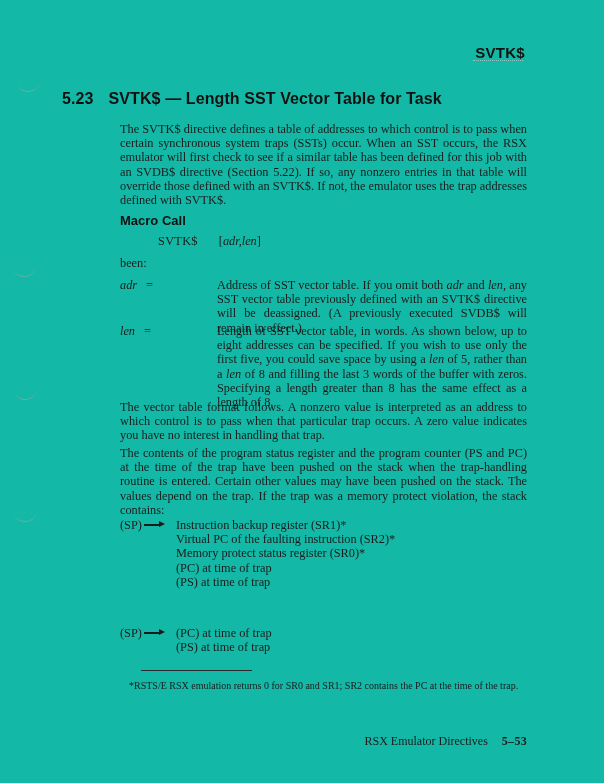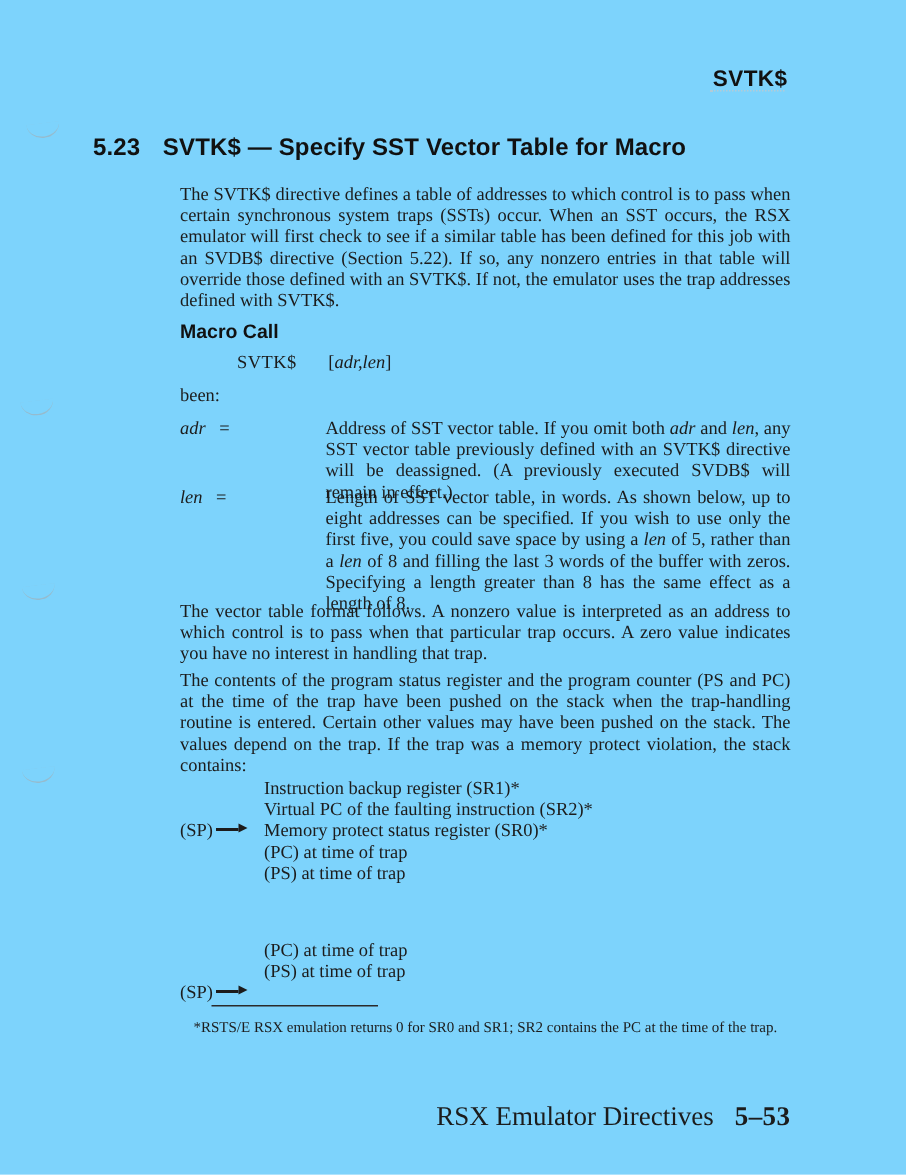--- a/index.html
+++ b/index.html
@@ -4,21 +4,21 @@
 <style>
   html,body { margin:0; padding:0; }
   body {
     width:604px; height:783px;
     background:#ffffff;
     font-family:"Liberation Serif", serif;
     color:#1c1c1c;
     position:relative;
     overflow:hidden;
   }
-  .page { position:absolute; inset:0; background:#7dd3fc; }
+  .page { position:absolute; inset:0; background:#14b8a6; }
   .abs { position:absolute; }
 
   
   .running-header {
     top:44px; right:79px;
     font-family:"Liberation Sans", sans-serif;
     font-weight:bold; font-size:15px; color:#111;
     letter-spacing:.3px;
   }
   .header-rule {
@@ -68,21 +68,21 @@
   .where-label { left:120px; font-size:12.3px; }
 
   
   .param { left:120px; width:407px; display:flex; font-size:12.3px; line-height:14.2px; }
   .param-term { flex:0 0 56px; display:flex; }
   .param-eq { margin-left:9px; }
   .param-desc { flex:1; text-align:justify;margin-left:41px; }
 
   
   .stack { left:120px; width:407px; display:flex; font-size:12.3px; line-height:14.2px; }
-  .stack-label { flex:0 0 56px; white-space:nowrap;margin-top:28px; }
+  .stack-label { flex:0 0 56px; white-space:nowrap; }
   .arrow {
     display:inline-block; position:relative;
     width:15px; height:1.6px; background:#1c1c1c;
     margin:0 0 2.5px 2px; vertical-align:middle;
   }
   .arrow::after {
     content:""; position:absolute; right:-6px; top:-2.9px;
     width:0; height:0;
     border-left:6.5px solid #1c1c1c;
     border-top:3.2px solid transparent;
@@ -95,40 +95,40 @@
   .footnote {
     left:129px; top:679px; width:400px;
     font-size:10px; line-height:13.5px;
     padding-left:11px; text-indent:-11px;
   }
 
   
   .page-footer {
     top:734px; right:77px;
     display:flex; align-items:baseline; gap:14px;
-    font-size:18px;
+    font-size:12px;
   }
   .page-number { font-weight:bold; letter-spacing:.3px; }
 </style>
 </head>
 <body>
 
 <div class="page">
 
   <div class="abs running-header">SVTK$</div>
   <div class="abs header-rule"></div>
 
   <div class="abs margin-mark mm1"></div>
   <div class="abs margin-mark mm2"></div>
   <div class="abs margin-mark mm3"></div>
   <div class="abs margin-mark mm4"></div>
 
   <div class="abs section-heading">
     <span>5.23</span>
-    <span>SVTK$ — Specify SST Vector Table for Macro</span>
+    <span>SVTK$ — Length SST Vector Table for Task</span>
   </div>
 
   <div class="abs bodytext" style="top:122px">The SVTK$ directive defines a table of addresses to which control is to pass when certain synchronous system traps (SSTs) occur. When an SST occurs, the RSX emulator will first check to see if a similar table has been defined for this job with an SVDB$ directive (Section 5.22). If so, any nonzero entries in that table will override those defined with an SVTK$. If not, the emulator uses the trap addresses defined with SVTK$.</div>
 
   <div class="abs minihead" style="top:213px">Macro Call</div>
   <div class="abs macro-line" style="top:234px">
     <span class="directive">SVTK$</span>
     <span class="args"><span>[</span><span class="it">adr,len</span><span>]</span></span>
   </div>
   <div class="abs where-label" style="top:256px">been:</div>

